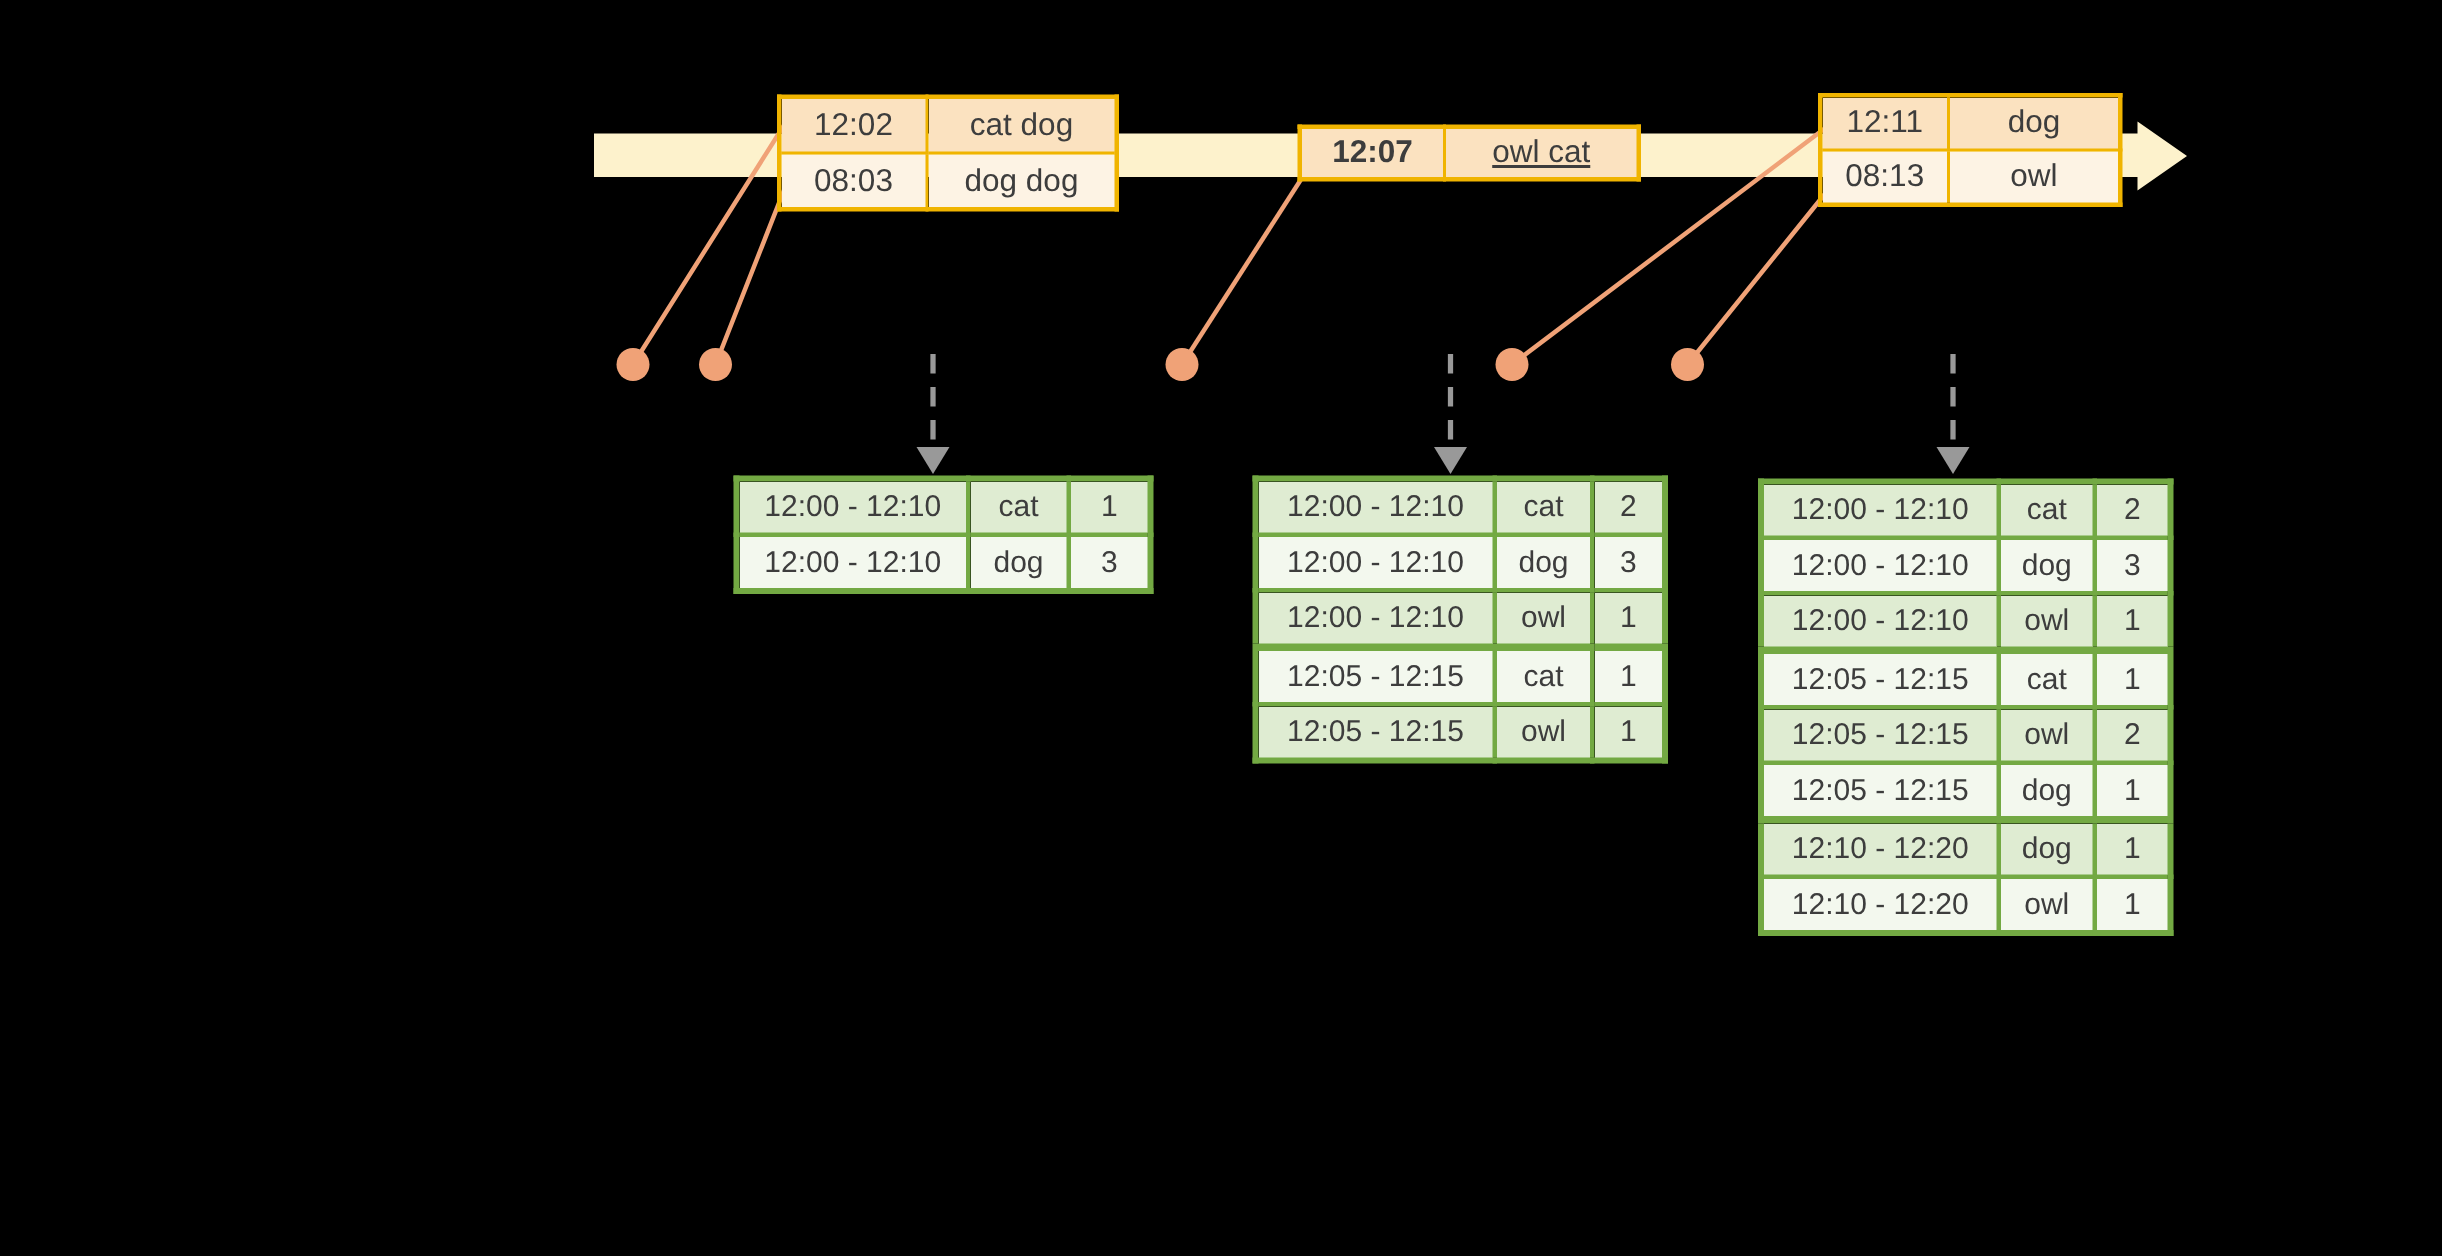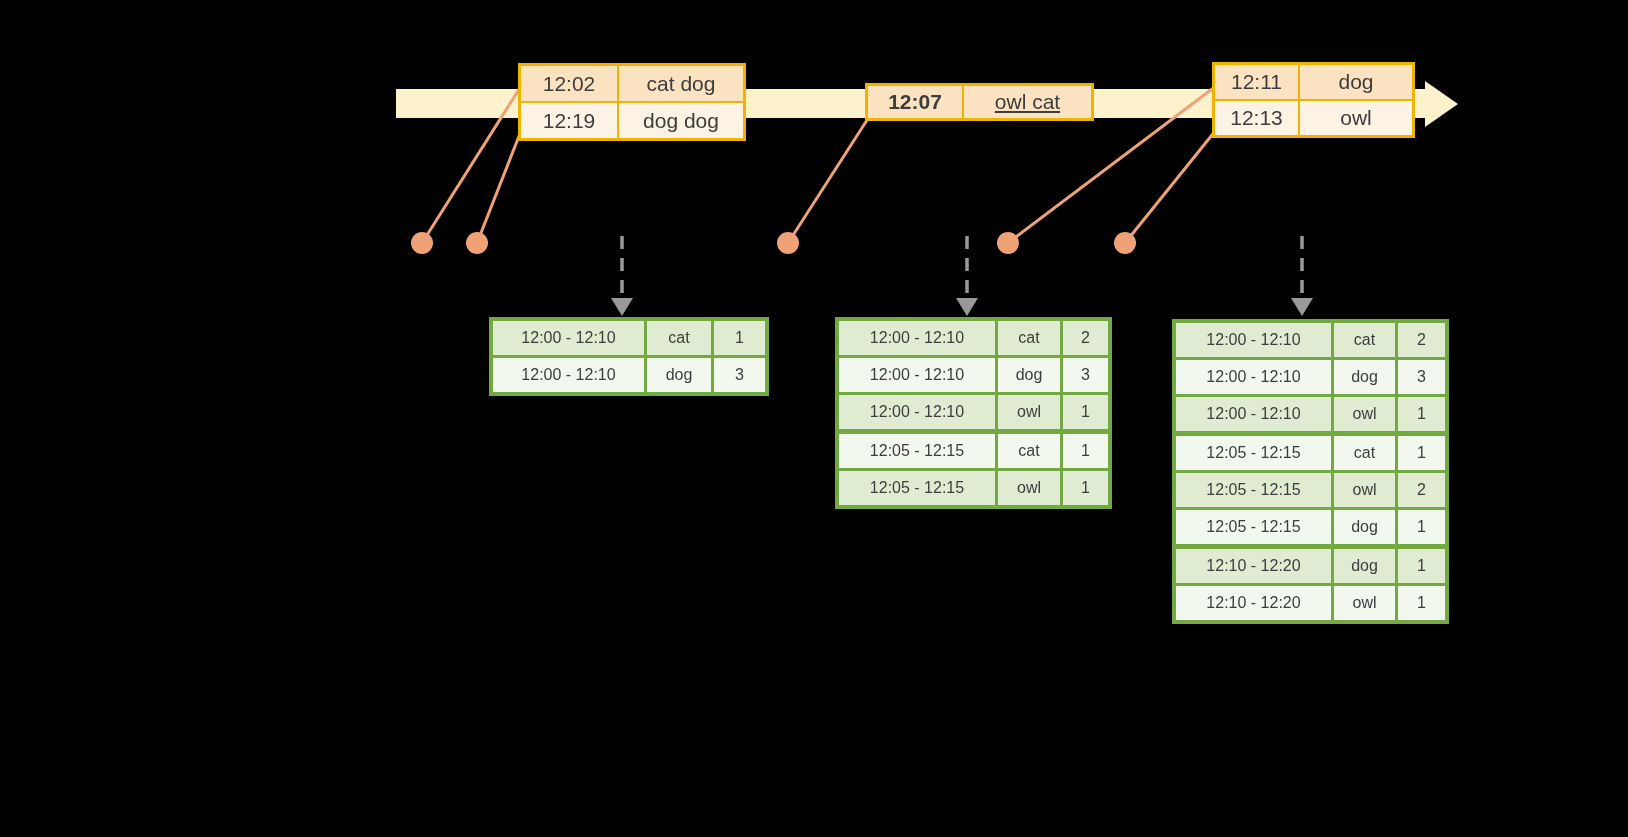--- a/index.html
+++ b/index.html
@@ -36,21 +36,21 @@
   table.event-table tr.alt-light td{background:var(--event-row-light);}
   #et1 td{height:35px;} #et1 td:nth-child(1){width:84px;text-align:center;} #et1 td:nth-child(2){width:112px;}
   #et2 td{height:32px;} #et2 td:nth-child(1){width:82px;font-weight:bold;} #et2 td:nth-child(2){width:115px;text-decoration:underline;}
   #et3 td{height:34px;} #et3 td:nth-child(1){width:71px;} #et3 td:nth-child(2){width:100px;}
 
   
   table.result-table{
     position:absolute;z-index:2;
     border-collapse:collapse;table-layout:fixed;
     border:4px solid var(--result-border);
-    font-size:16px;color:var(--text);
+    font-size:20px;color:var(--text);
   }
   table.result-table td{
     border:3px solid var(--result-border);
     text-align:center;vertical-align:middle;
     padding:0 4px;overflow:hidden;white-space:nowrap;
   }
   table.result-table tr.alt-dark  td{background:var(--result-row-dark);}
   table.result-table tr.alt-light td{background:var(--result-row-light);}
   table.result-table tr.group-start td{border-top:5px solid var(--result-border);}
   #rt1 td{height:34px;} #rt1 td:nth-child(1){width:143px;} #rt1 td:nth-child(2){width:56px;} #rt1 td:nth-child(3){width:43px;}
@@ -92,41 +92,41 @@
     </g>
   </svg>
 
   <table class="event-table" id="et1" style="left:518px;top:63px">
       <tbody>
         <tr class="alt-dark">
           <td>12:02</td>
           <td>cat dog</td>
         </tr>
         <tr class="alt-light">
-          <td>12:19</td>
+          <td>08:03</td>
           <td>dog dog</td>
         </tr>
       </tbody>
     </table>
   <table class="event-table" id="et2" style="left:865px;top:83px">
       <tbody>
         <tr class="alt-dark">
           <td>12:07</td>
           <td>owl cat</td>
         </tr>
       </tbody>
     </table>
   <table class="event-table" id="et3" style="left:1212px;top:62px">
       <tbody>
         <tr class="alt-dark">
           <td>12:11</td>
           <td>dog</td>
         </tr>
         <tr class="alt-light">
-          <td>12:13</td>
+          <td>08:13</td>
           <td>owl</td>
         </tr>
       </tbody>
     </table>
 
   <table class="result-table" id="rt1" style="left:489px;top:317px">
       <tbody>
         <tr class="alt-dark">
           <td>12:00 - 12:10</td>
           <td>cat</td>

